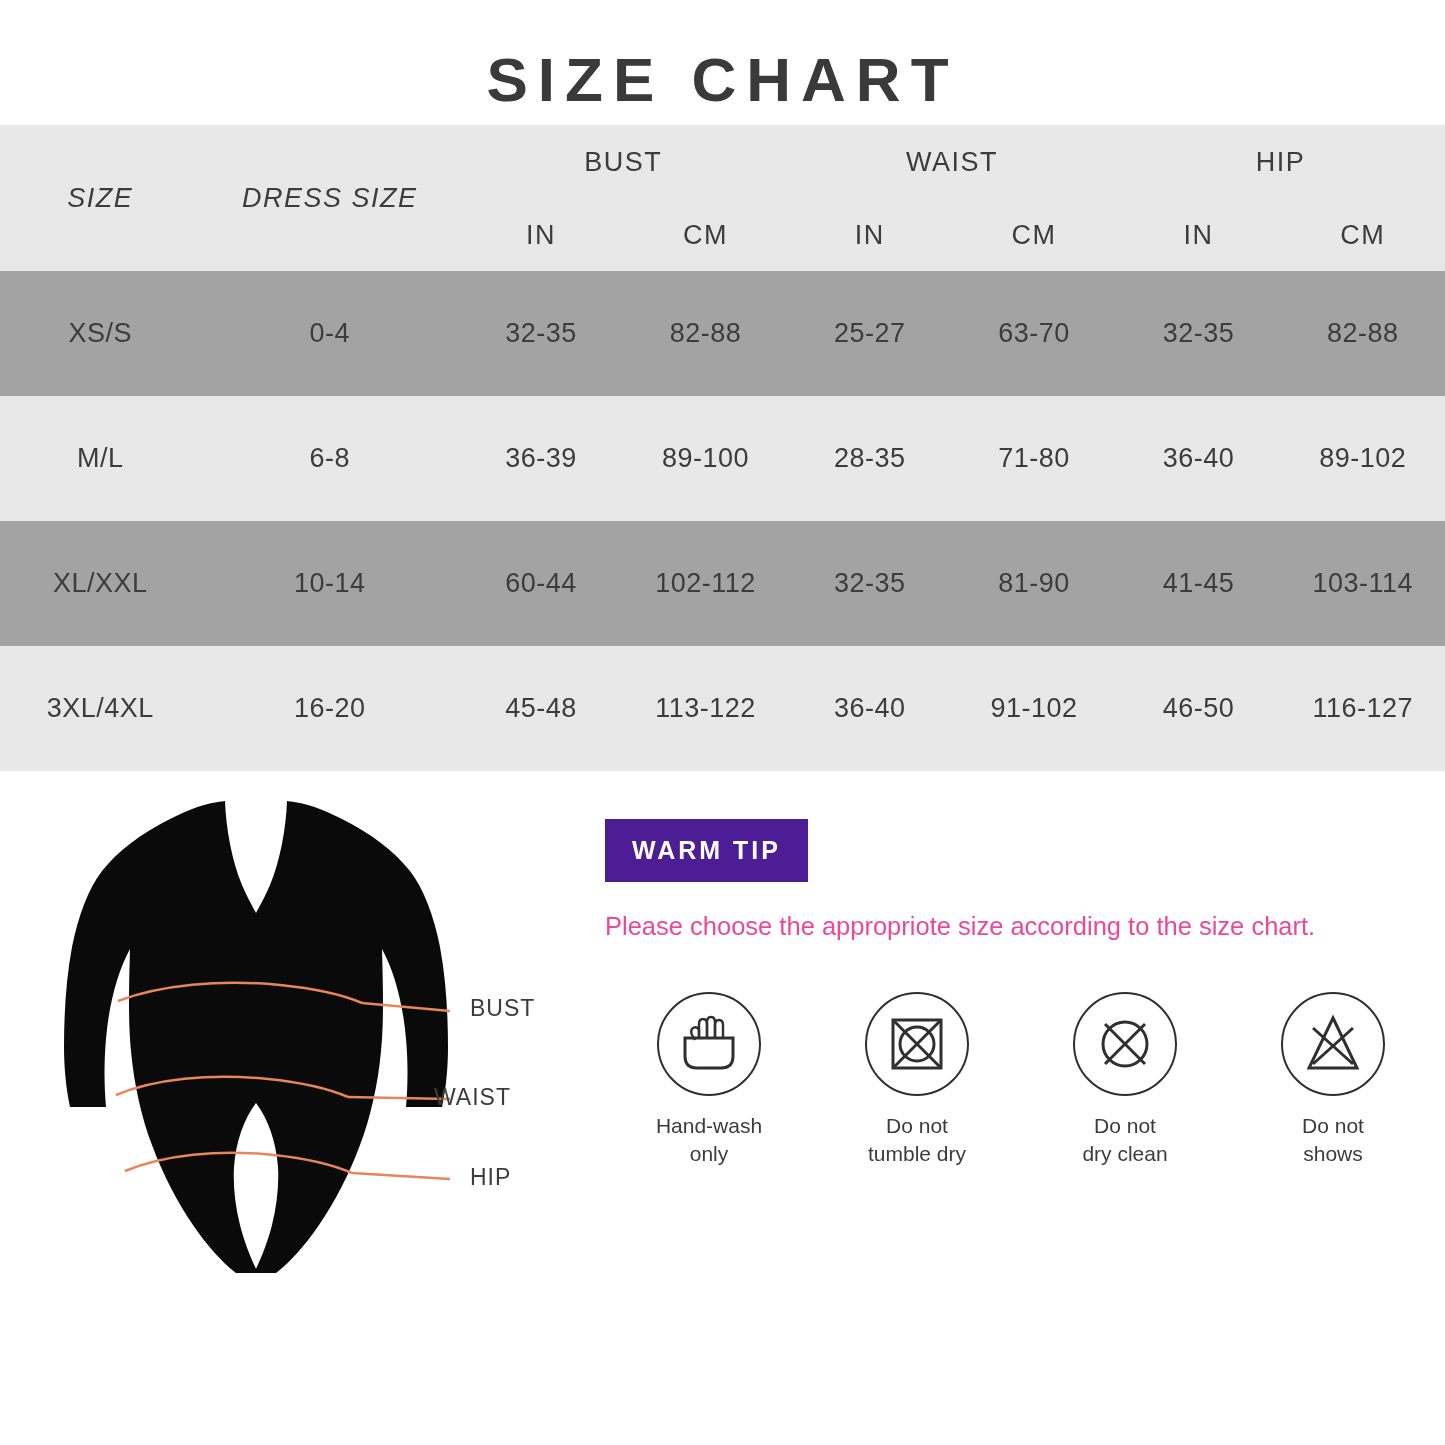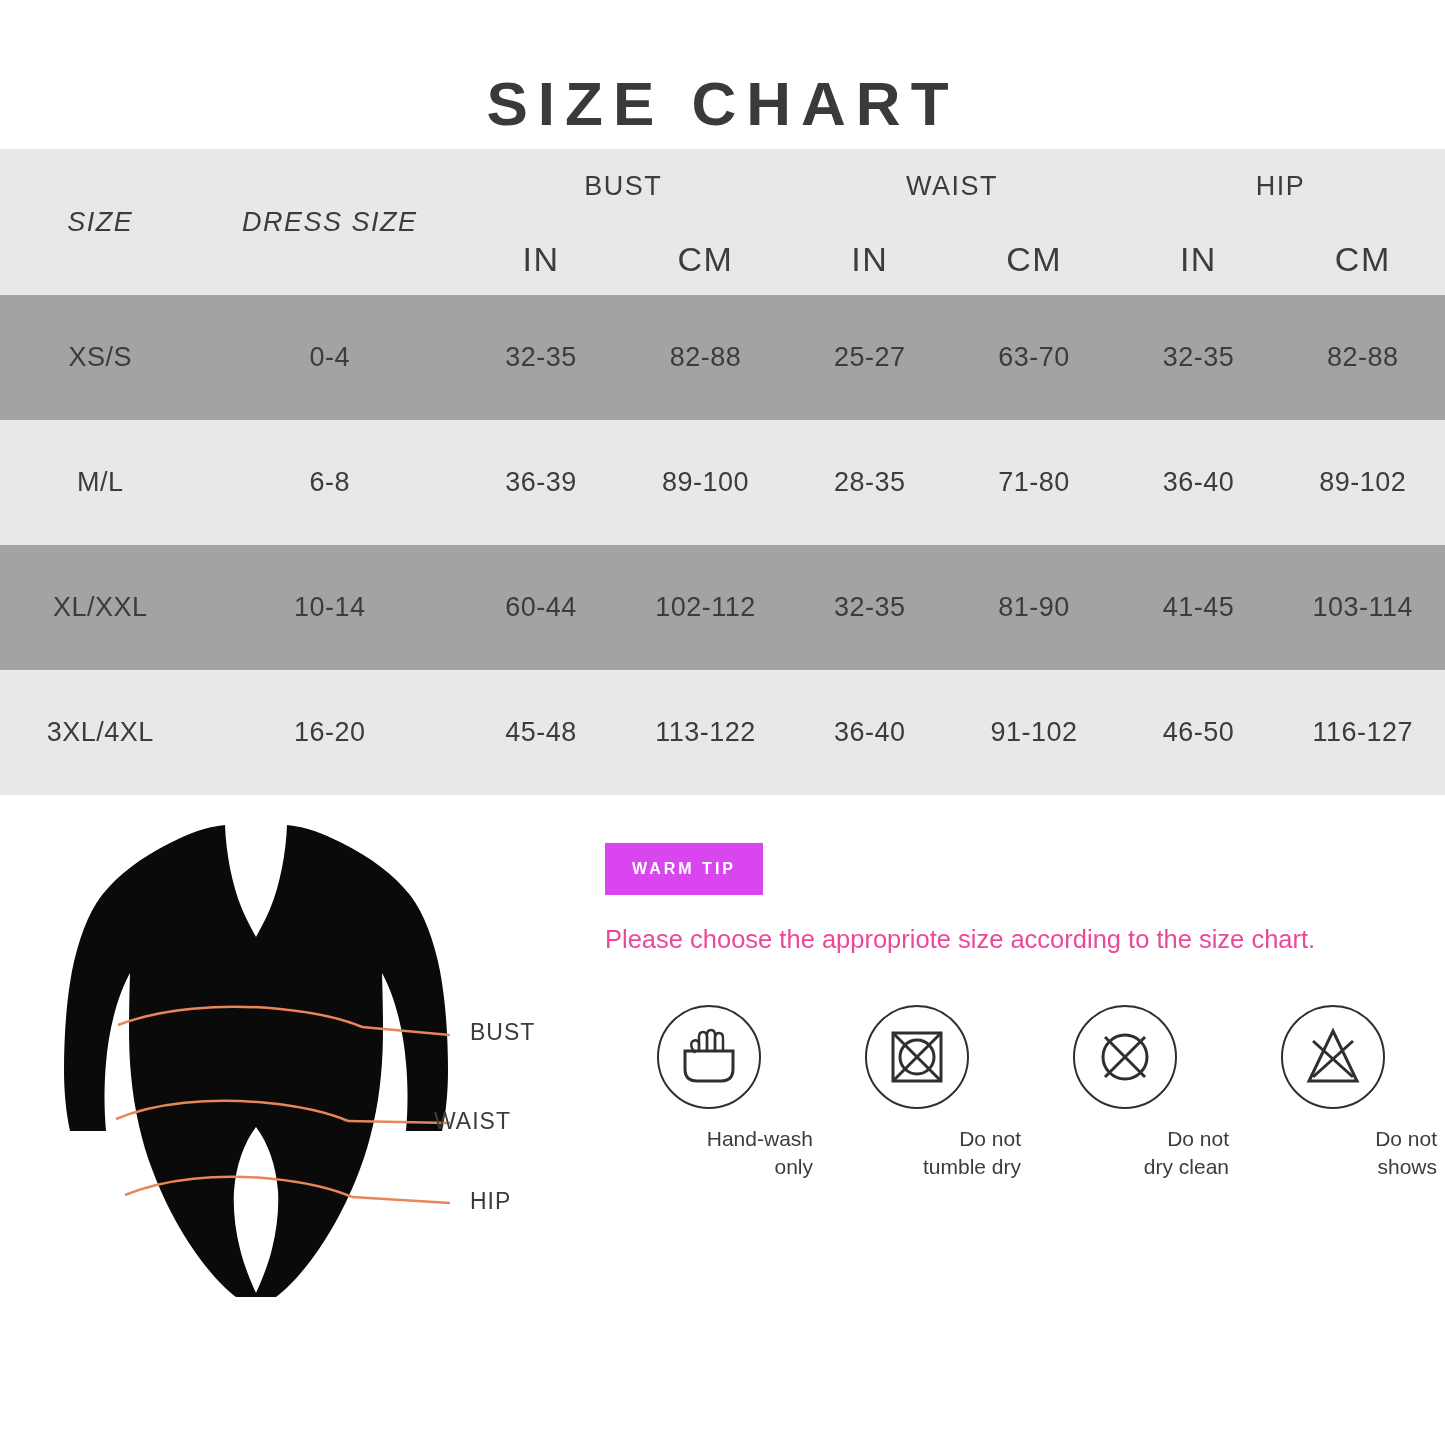--- a/index.html
+++ b/index.html
@@ -17,21 +17,21 @@
     background: #ffffff;
   }
 
   
   .title {
     text-align: center;
     font-size: 62px;
     font-weight: bold;
     letter-spacing: 10px;
     color: #3a3a3a;
-    padding-top: 68px;
+    padding-top: 44px;
     padding-bottom: 10px;
     border-radius: 8px;
   }
 
   
   .table-wrap {
     width: 1445px;
     padding: 0;
   }
   table.size-table {
@@ -51,21 +51,21 @@
     letter-spacing: 1.5px;
     padding: 0;
   }
   .hdr-top th {
     height: 74px;
     vertical-align: middle;
   }
   .hdr-bottom th {
     height: 72px;
     vertical-align: middle;
-    font-size: 34px;
+    font-size: 27px;
     font-weight: bold;
     letter-spacing: 1.5px;
   }
   .col-size { width: 200px; }
   .col-dress { width: 258px; }
   .col-m { width: 164px; }
 
   .hdr-span {
     font-size: 27px;
     font-weight: bold;
@@ -114,44 +114,44 @@
   .measure-label {
     position: absolute;
     font-size: 23px;
     color: #3c3c3c;
     letter-spacing: 1px;
   }
 
   
   .tip-badge {
     display: inline-block;
-    background: #d946ef;
+    background: #4c1d95;
     color: #ffffff;
-    font-size: 16px;
+    font-size: 25px;
     font-weight: bold;
     letter-spacing: 3px;
     padding: 17px 27px;
   }
   .tip-text {
     margin-top: 26px;
     font-size: 25.5px;
     line-height: 1.42;
     color: #ec4899;
     max-width: 790px;
   }
 
   
   .care-row {
     display: flex;
     margin-top: 48px;
     gap: 0px;
   }
   .care-item {
     width: 208px;
-    text-align: right;
+    text-align: center;
   }
   .care-circle {
     width: 104px; height: 104px;
     margin: 0 auto;
     border: 2px solid #2f2f2f;
     border-radius: 50%;
     position: relative;
   }
   .care-caption {
     margin-top: 16px;

